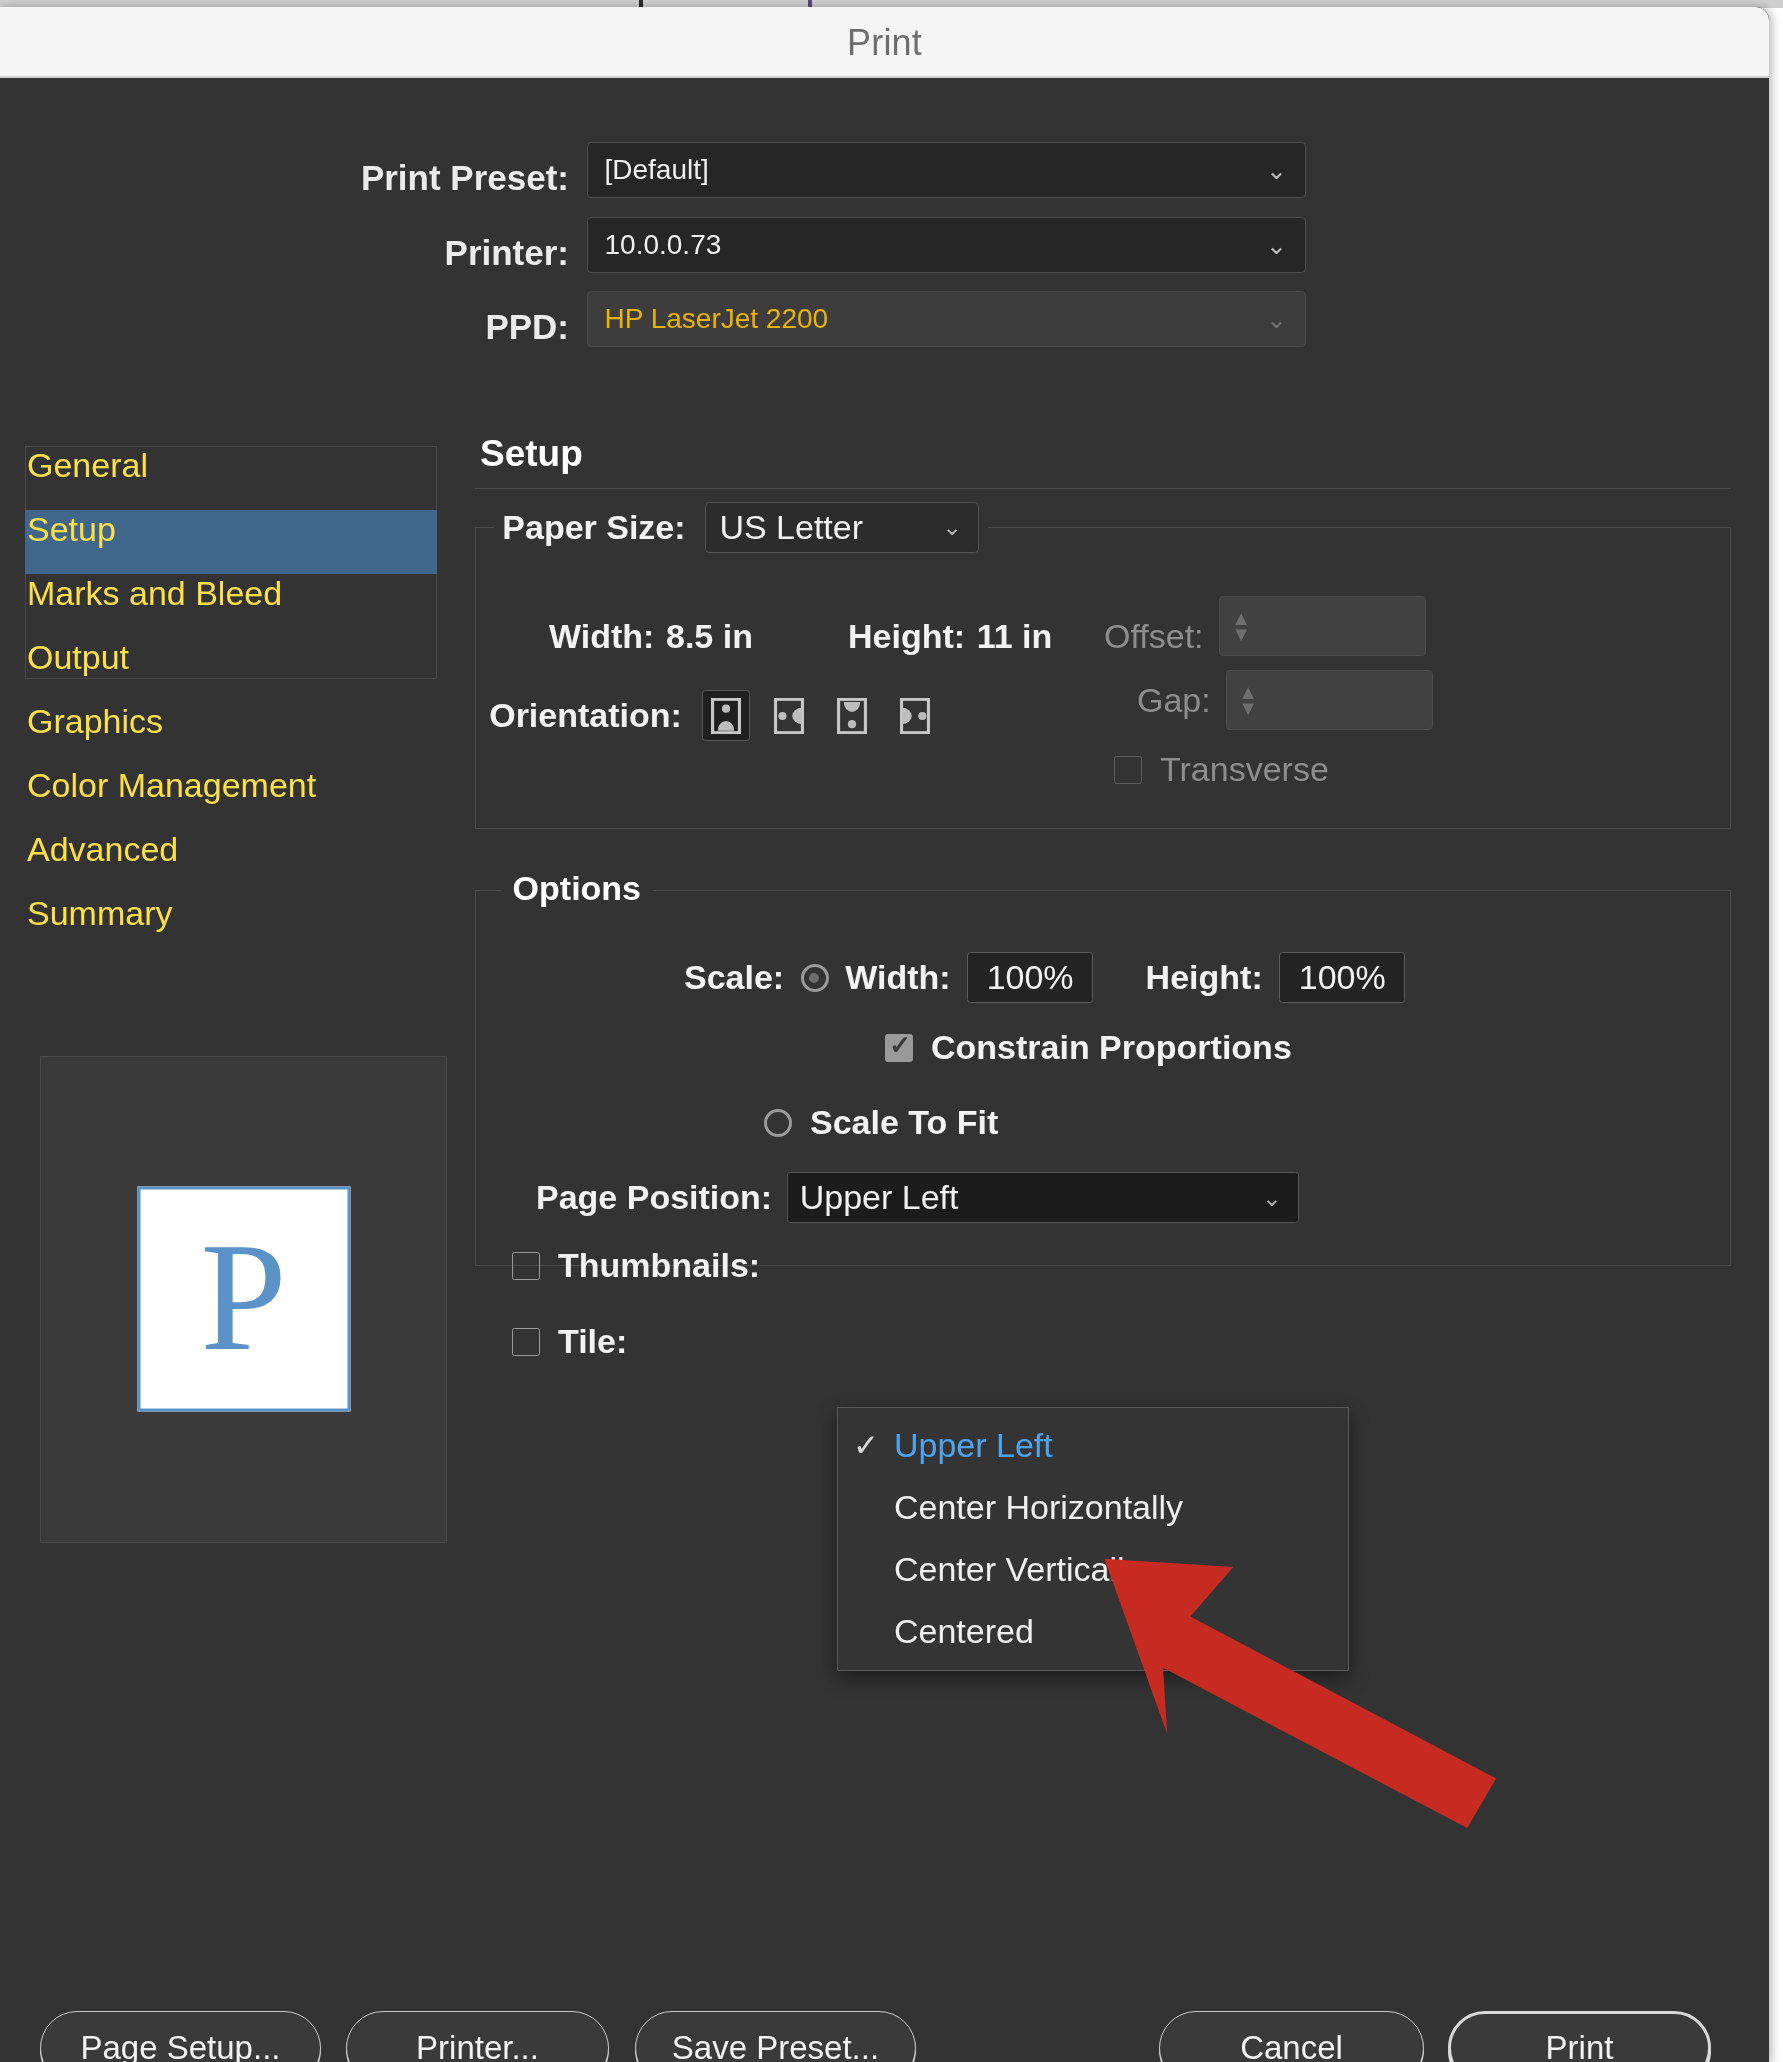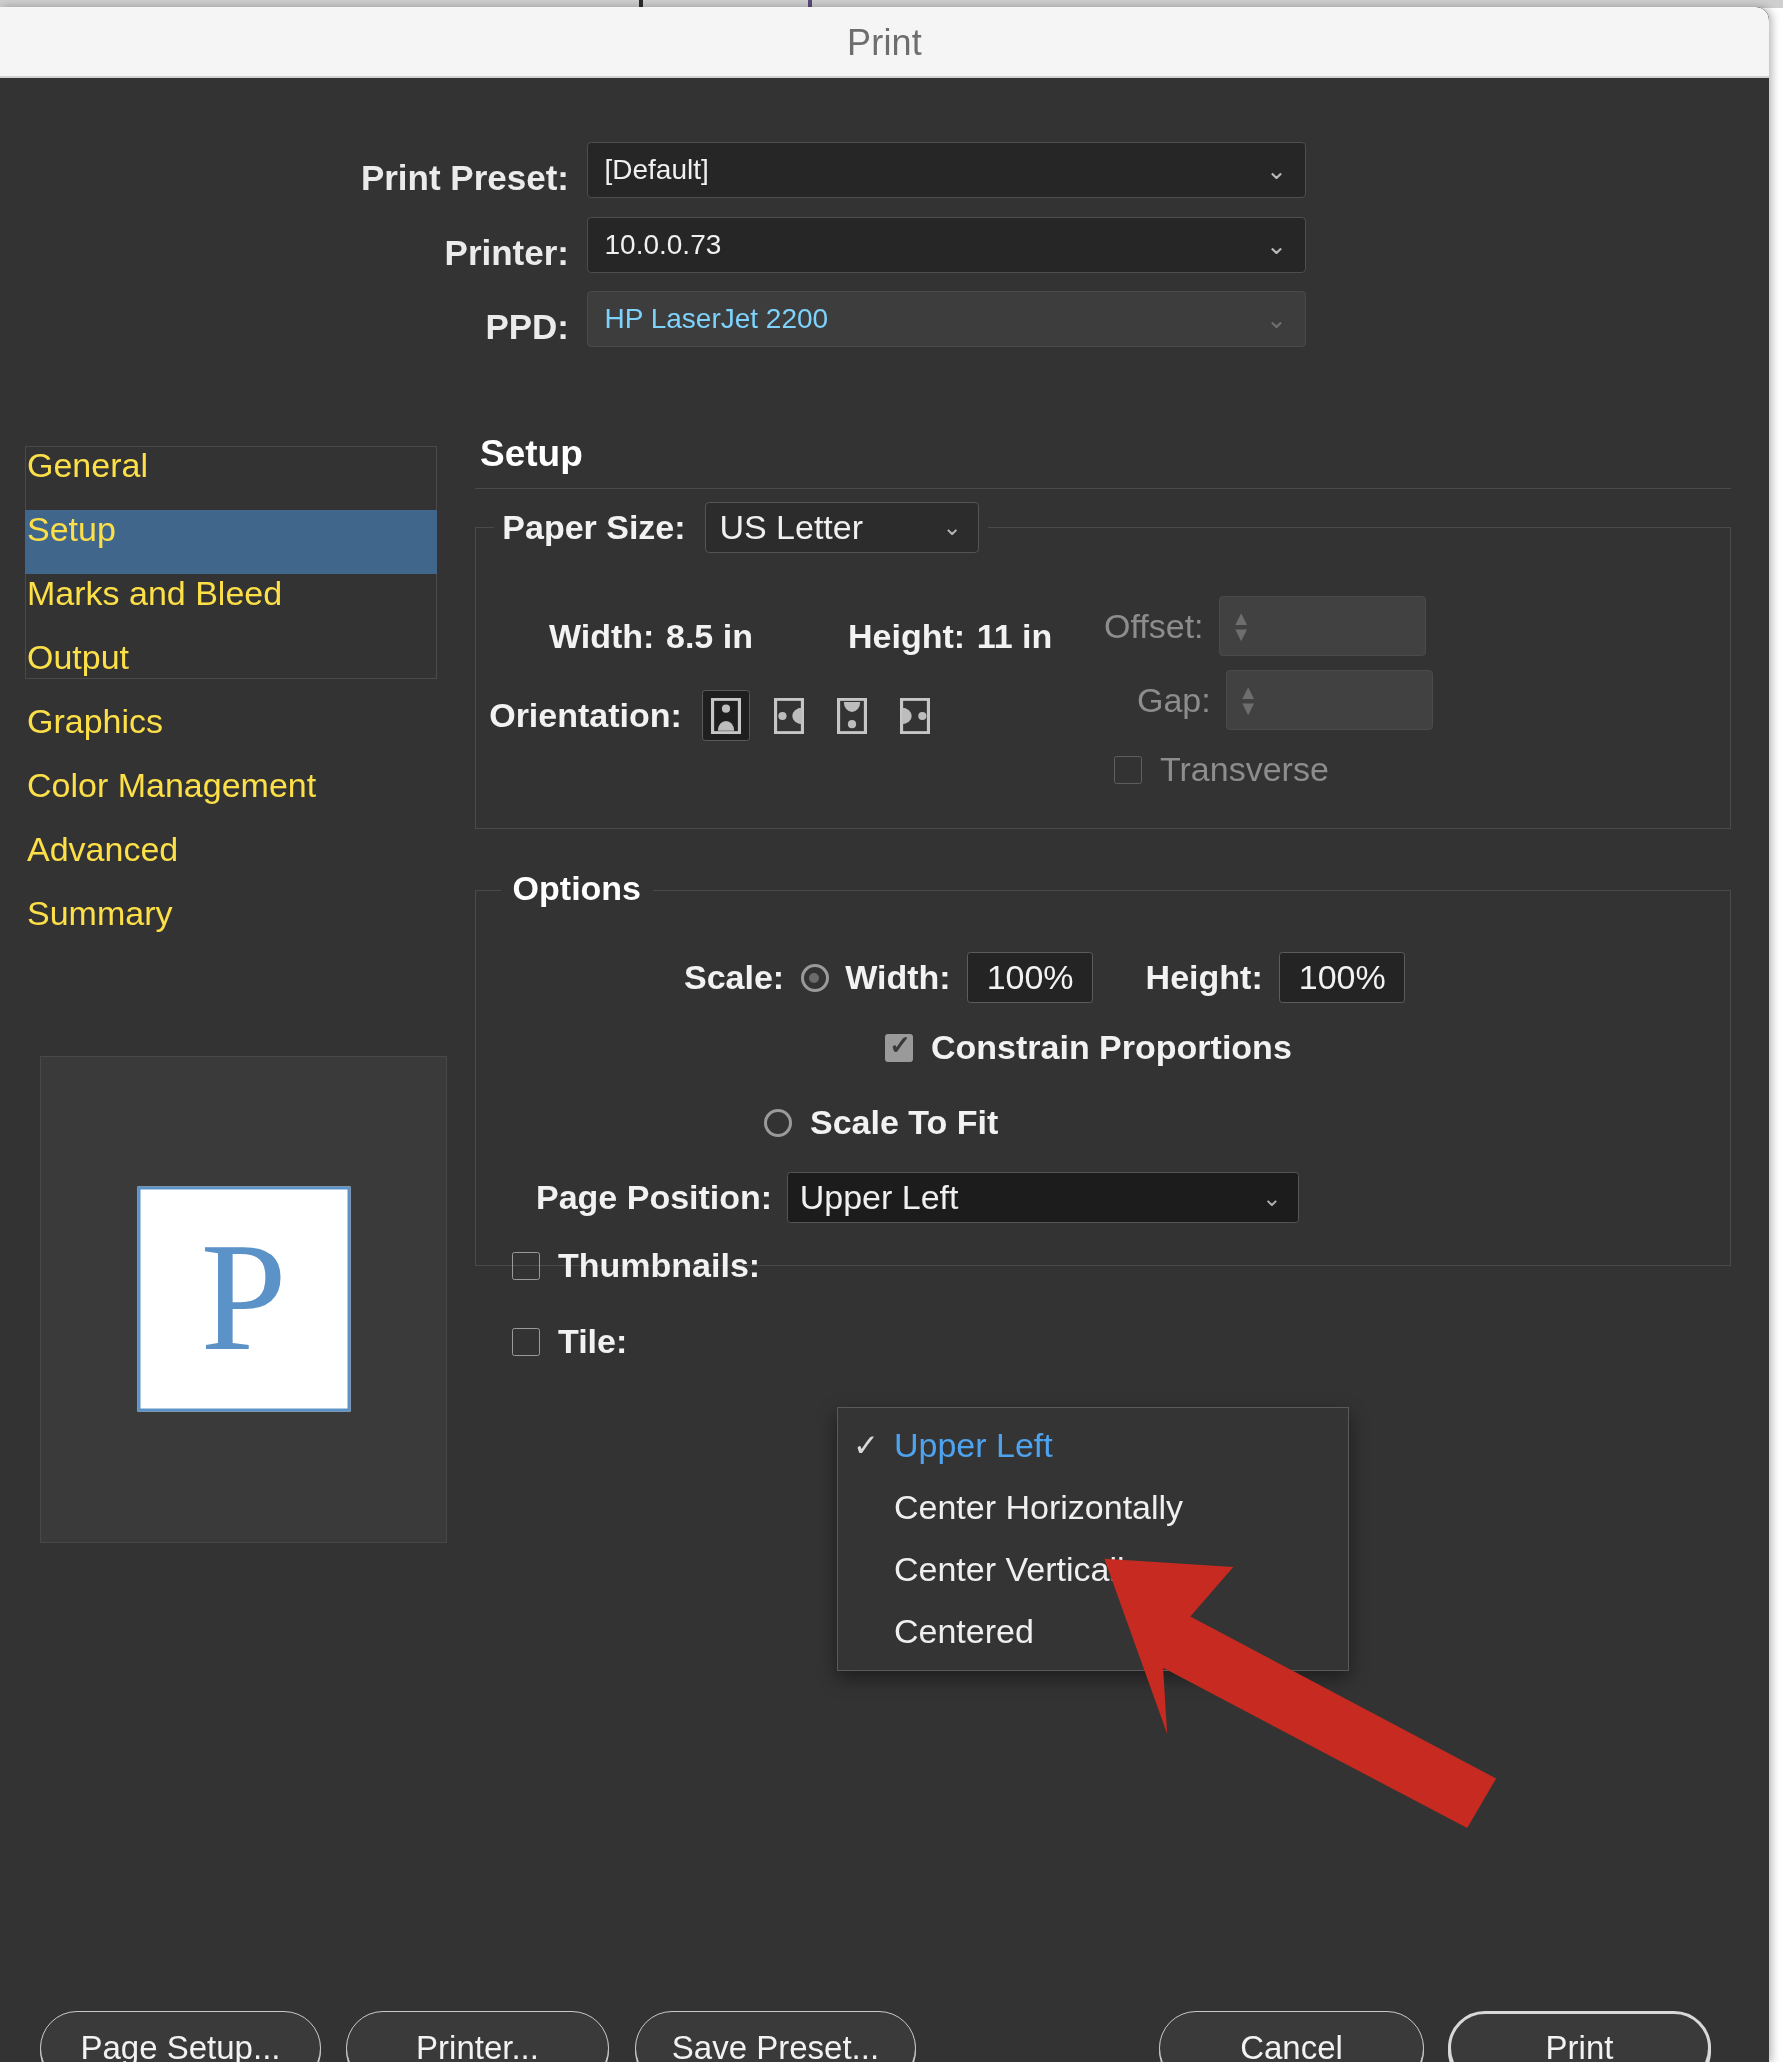--- a/index.html
+++ b/index.html
@@ -54,21 +54,21 @@
     position:relative; width:719px; height:56px;
     background:#262626; border:1.7px solid #4e4e4e; border-radius:4.1px;
     display:flex; align-items:center;
   }
   .combo .val{ padding-left:16.5px; font-size:28px; color:#f0f0f0; }
   .combo .chev{
     position:absolute; right:18px; top:50%; transform:translateY(-50%);
     font-size:25px; color:#b8b8b8; line-height:1;
   }
   .combo.disabled{ background:#3d3d3d; border-color:#4a4a4a; }
-  .combo.disabled .val{ color:#7dd3fc; }
+  .combo.disabled .val{ color:#eab308; }
   .combo.disabled .chev{ color:#6f6f6f; }
 
   
   .navbox{
     position:absolute; left:25px; top:368px; width:412px; height:233px;
     border:1.7px solid #4a4a4a;
   }
   .navlist{ position:absolute; left:25px; top:368px; width:412px; }
   .navitem{
     height:64px; display:flex; align-items:flex-start;
@@ -333,21 +333,21 @@
                 <svg width="30" height="36" viewBox="0 0 36 44">
                   <rect x="1" y="1" width="34" height="42" fill="none" stroke="#c6c6c6" stroke-width="5"></rect>
                   <circle cx="27" cy="22" r="5" fill="#bdbdbd"></circle>
                   <path d="M2 12 a12 10 0 0 1 0 20 z" fill="#bdbdbd"></path>
                 </svg>
               </div>
 
             </div>
           </div>
 
-          <div style="position:absolute;left:628px;top:68px;display:flex;align-items:center;gap:15px;">
+          <div style="position:absolute;left:628px;top:68px;display:flex;align-items:flex-end;gap:15px;">
             <span class="lbl-dim">Offset:</span>
             <div class="stepper">
               <span class="spin">
                   <span>▲</span>
                   <span>▼</span>
                 </span>
               <span style="position:absolute;left:58px;top:50%;transform:translateY(-50%);font-size:31px;color:#8d8d8d;"></span>
             </div>
           </div>
 

